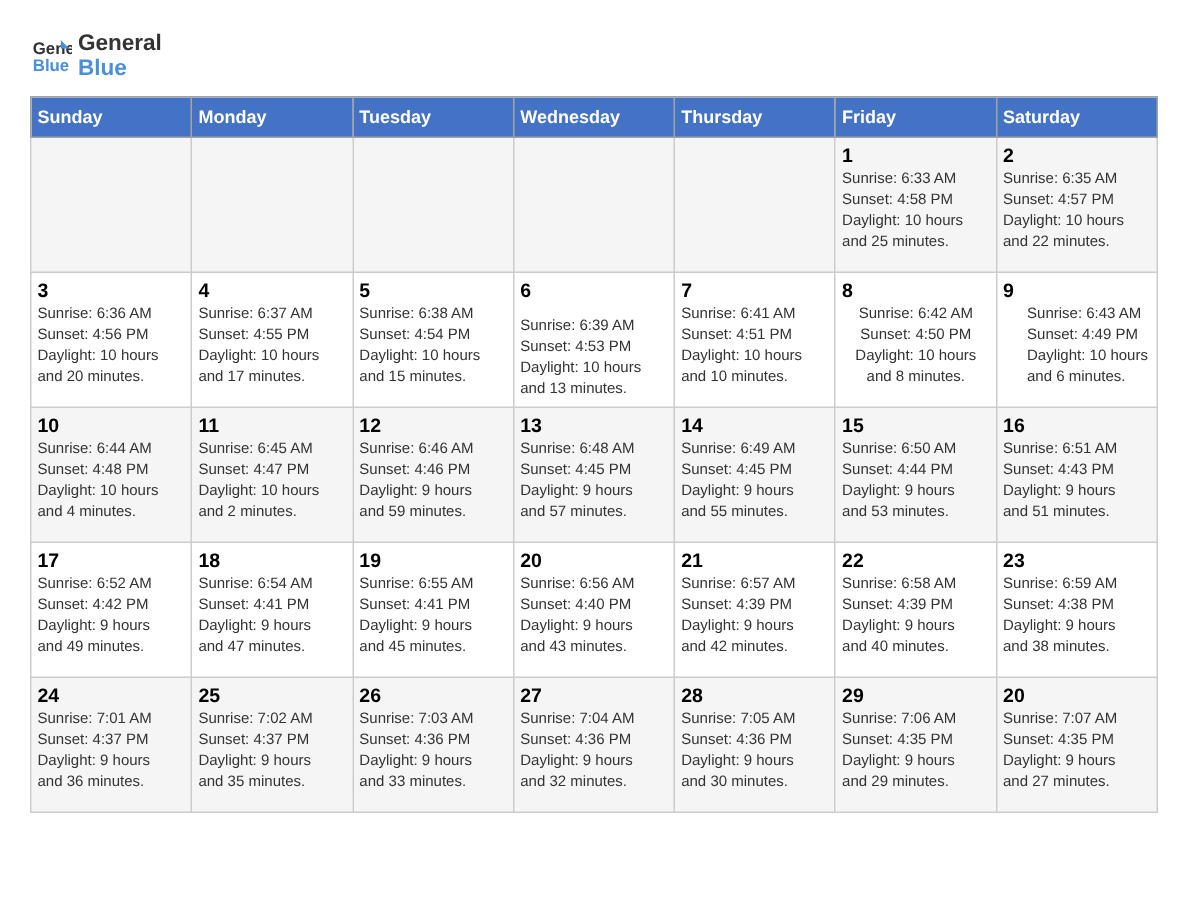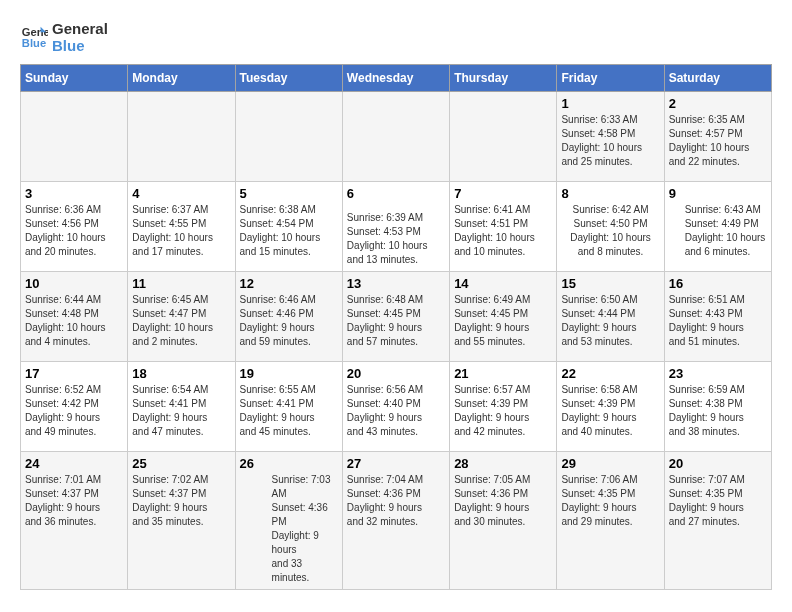--- a/index.html
+++ b/index.html
@@ -298,21 +298,21 @@
         </td>
         <td>
           <span class="day-number">25</span>
           <div class="day-info" style="white-space: pre-line;">Sunrise: 7:02 AM
 Sunset: 4:37 PM
 Daylight: 9 hours
 and 35 minutes.</div>
         </td>
         <td>
           <span class="day-number">26</span>
-          <div class="day-info" style="white-space: pre-line; margin-left: 32px;">Sunrise: 7:03 AM
+          <div class="day-info" style="white-space: pre-line;">Sunrise: 7:03 AM
 Sunset: 4:36 PM
 Daylight: 9 hours
 and 33 minutes.</div>
         </td>
         <td>
           <span class="day-number">27</span>
           <div class="day-info" style="white-space: pre-line;">Sunrise: 7:04 AM
 Sunset: 4:36 PM
 Daylight: 9 hours
 and 32 minutes.</div>

